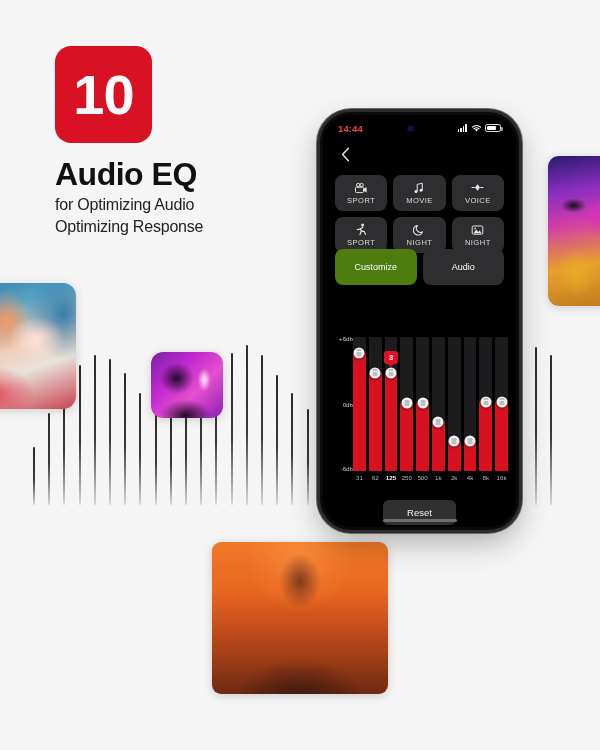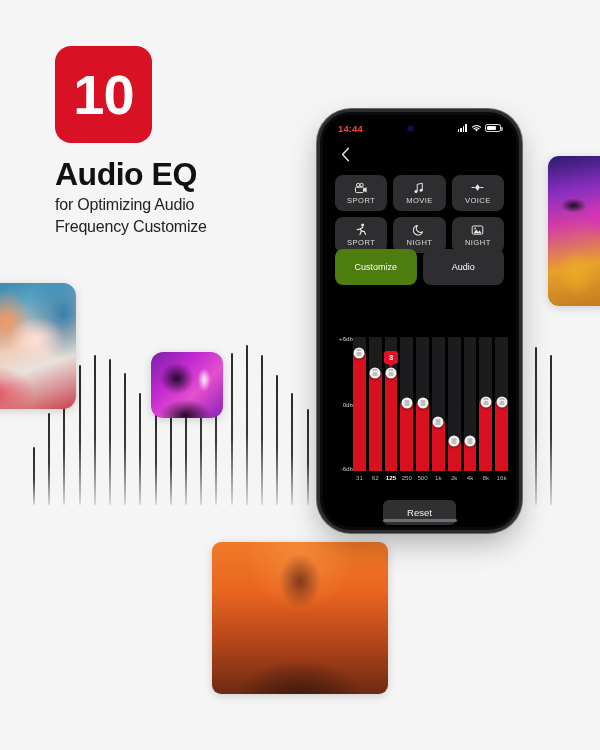--- a/index.html
+++ b/index.html
@@ -169,21 +169,21 @@
 
 <div class="stage">
 
   <div class="headline">
     <div class="badge">
       <span>10</span>
     </div>
     <div class="h1">Audio EQ</div>
     <div class="h2">
       <div>for Optimizing Audio</div>
-      <div>Frequency Customize</div>
+      <div>Optimizing Response</div>
     </div>
   </div>
 
   <div class="wave" id="wave">
       <div class="wbar" style="left: 33px; height: 58px; top: 117px;"></div>
       <div class="wbar" style="left: 48.2px; height: 92px; top: 83px;"></div>
       <div class="wbar" style="left: 63.4px; height: 120px; top: 55px;"></div>
       <div class="wbar" style="left: 78.6px; height: 140px; top: 35px;"></div>
       <div class="wbar" style="left: 93.8px; height: 150px; top: 25px;"></div>
       <div class="wbar" style="left: 109px; height: 146px; top: 29px;"></div>

